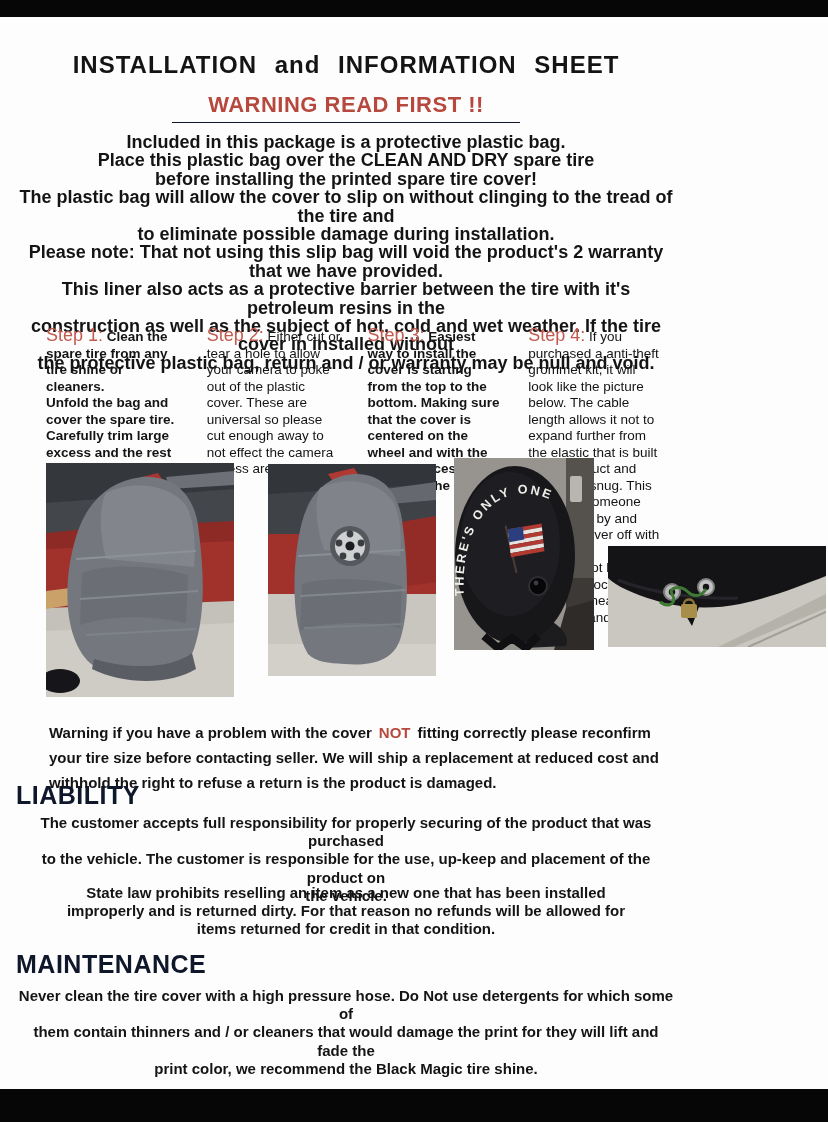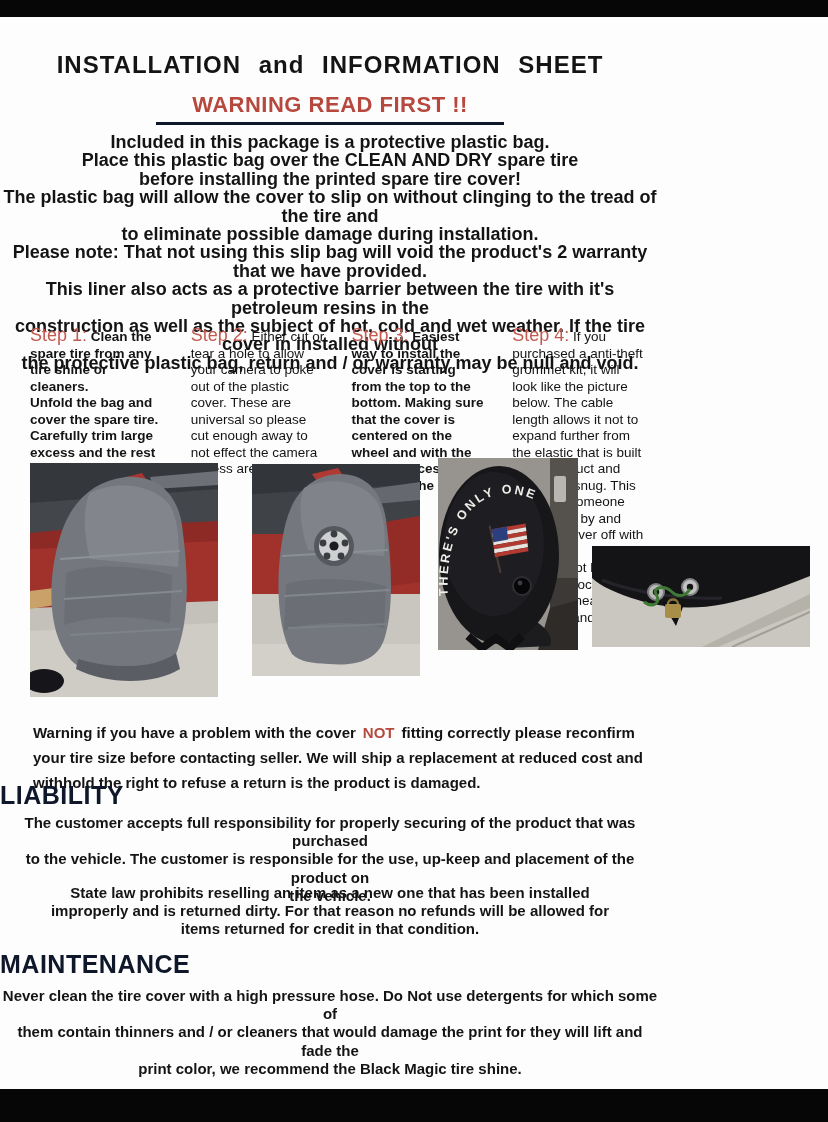--- a/index.html
+++ b/index.html
@@ -1,25 +1,25 @@
 <!DOCTYPE html>
 <html><head>
 <meta charset="utf-8">
 <style>
   html,body{margin:0;padding:0;background:#ffffff;}
   .page{position:relative;width:828px;height:1122px;background:#fdfdfd;overflow:hidden;
         font-family:"Liberation Sans",sans-serif;color:#141414;}
   .bar{position:absolute;left:0;width:828px;background:#060606;}
   .bar-top{top:0;height:17px;}
   .bar-bottom{bottom:0;height:33px;}
-  .abs{position:absolute;left:0;width:660px;}
+  .abs{position:absolute;left:16px;width:660px;}
   .title{top:51px;text-align:center;font-size:24px;font-weight:bold;letter-spacing:1px;word-spacing:10px;}
   .warn-head{top:92px;text-align:center;}
   .warn-head span{display:inline-block;font-size:22px;font-weight:bold;color:#b6483d;
-        border-bottom:3px solid #0f172a;padding:0 36px 4px 36px;letter-spacing:0.5px;}
+        border-bottom:1px solid #0f172a;padding:0 36px 4px 36px;letter-spacing:0.5px;}
   .intro{top:133px;text-align:center;font-size:18px;font-weight:bold;line-height:18.4px;white-space:pre-line;}
   .steps{top:327px;display:flex;gap:27px;padding:0 14px 0 30px;box-sizing:border-box;}
   .step{flex:1;font-size:13.5px;line-height:16.5px;}
   .step-label{font-size:18px;font-weight:400;color:#c25a50;}
   .step-body{white-space:pre-line;}
   .w-bold{font-weight:bold;}
   .w-reg{font-weight:500;}
   .photos{top:458px;height:245px;}
   .photo{position:absolute;}
   .photo svg{display:block;}

